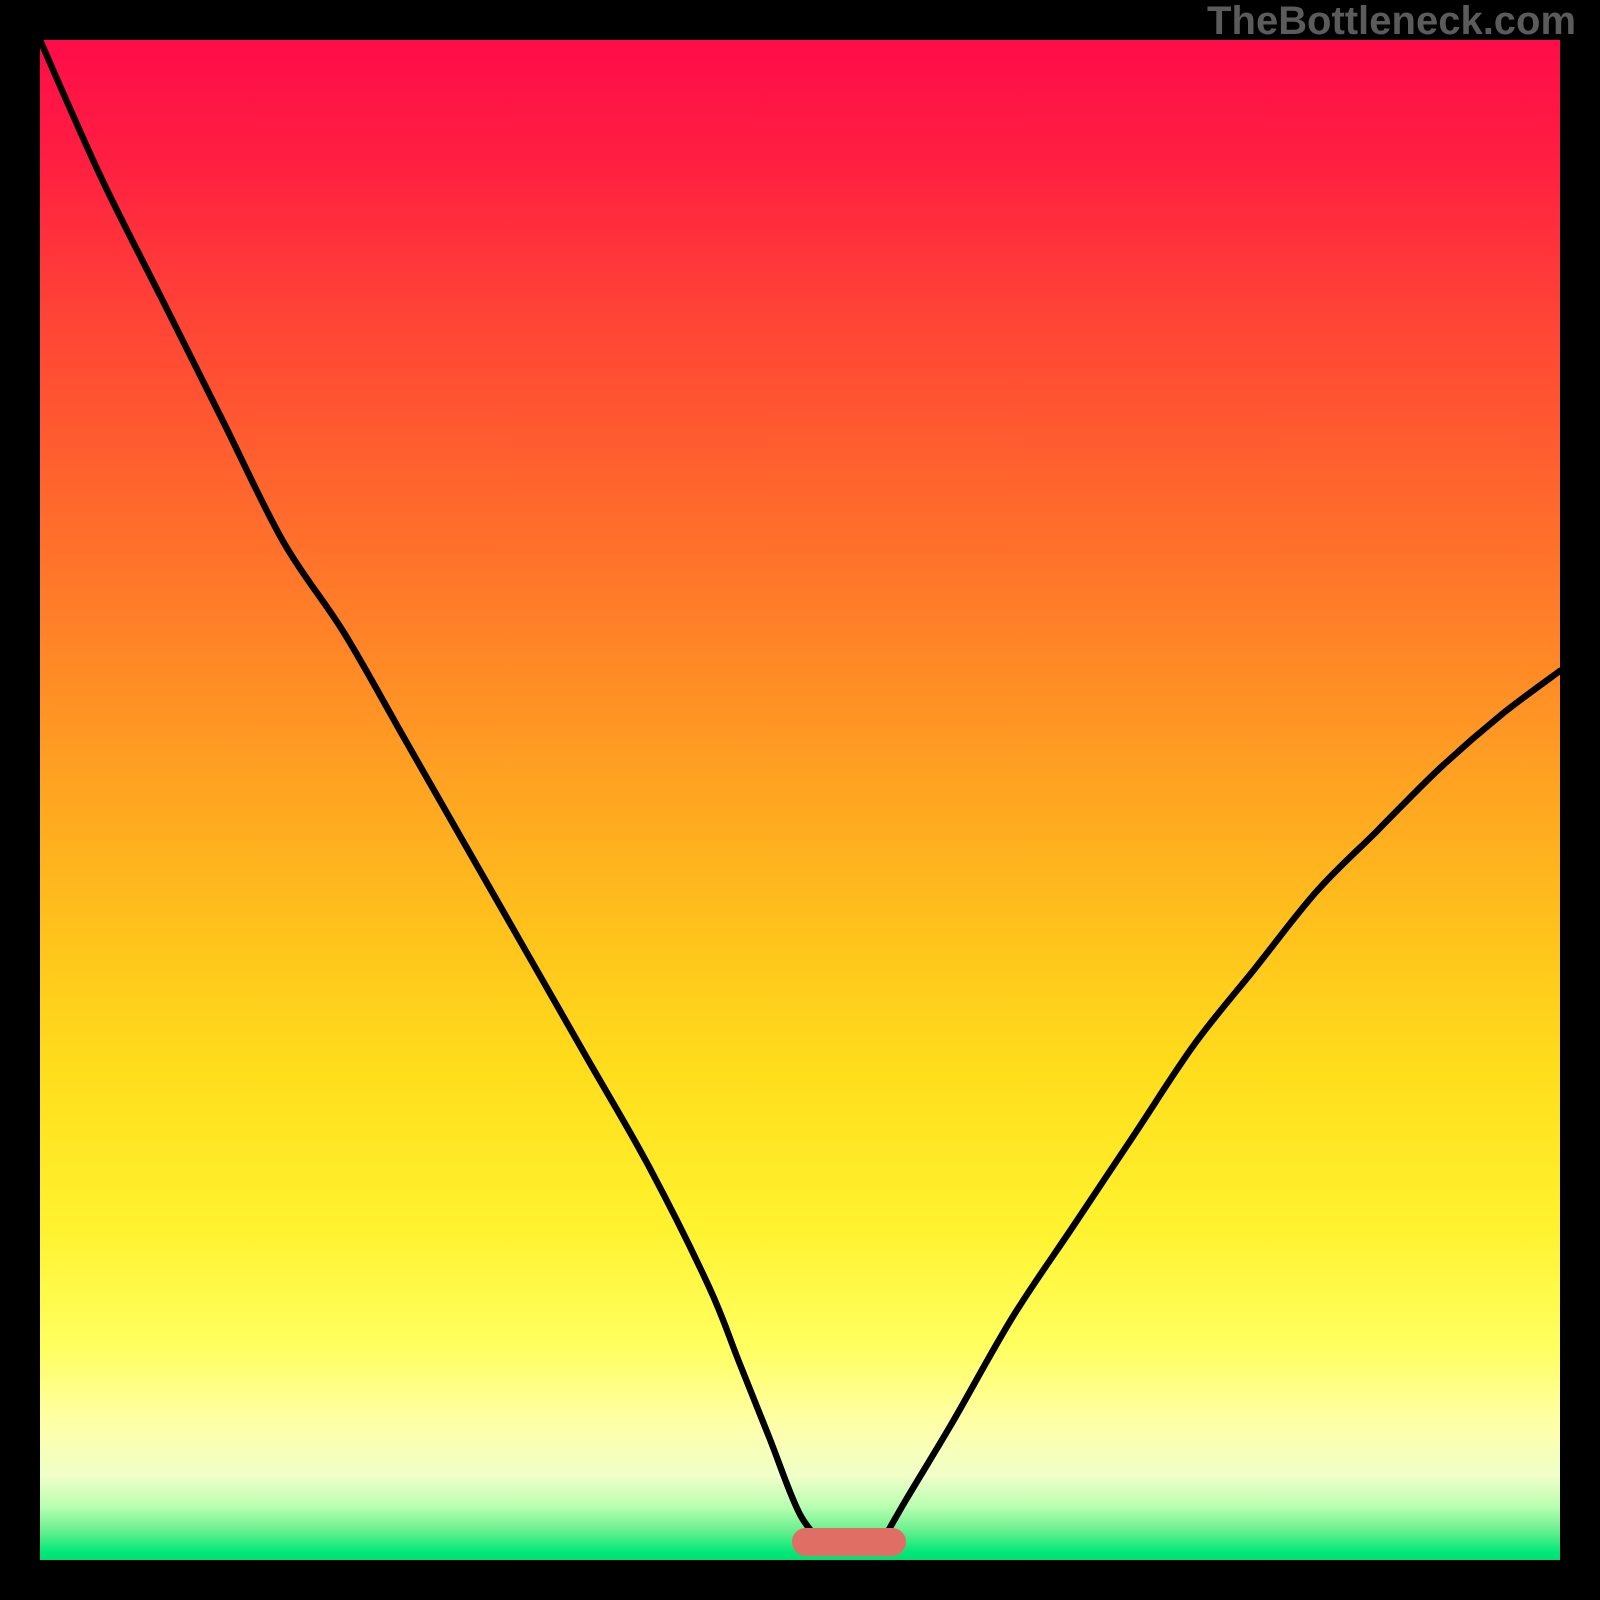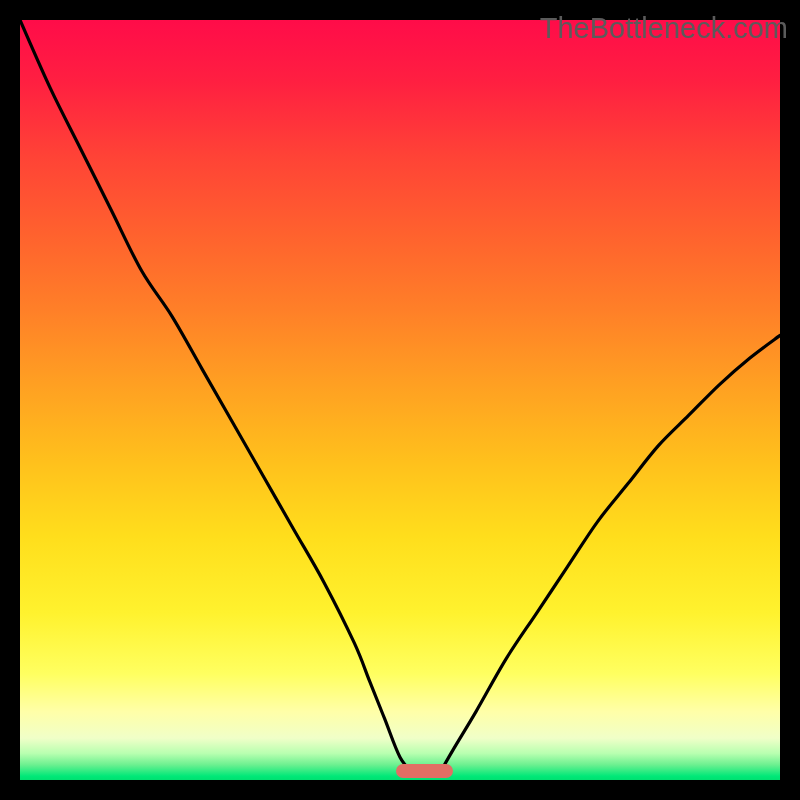--- a/index.html
+++ b/index.html
@@ -7,25 +7,25 @@
     padding: 0;
     width: 800px;
     height: 800px;
     background: #000;
     overflow: hidden;
     position: relative;
     font-family: Arial, sans-serif;
   }
   .watermark {
     position: absolute;
-    top: 12px;
+    top: 0;
     right: 12px;
     color: #5b5b5b;
-    font-size: 29px;
-    font-weight: 400;
+    font-size: 20px;
+    font-weight: 700;
     z-index: 10;
   }
   .plot-area {
     position: absolute;
     left: 20px;
     top: 20px;
     width: 760px;
     height: 760px;
     overflow: hidden;
   }

